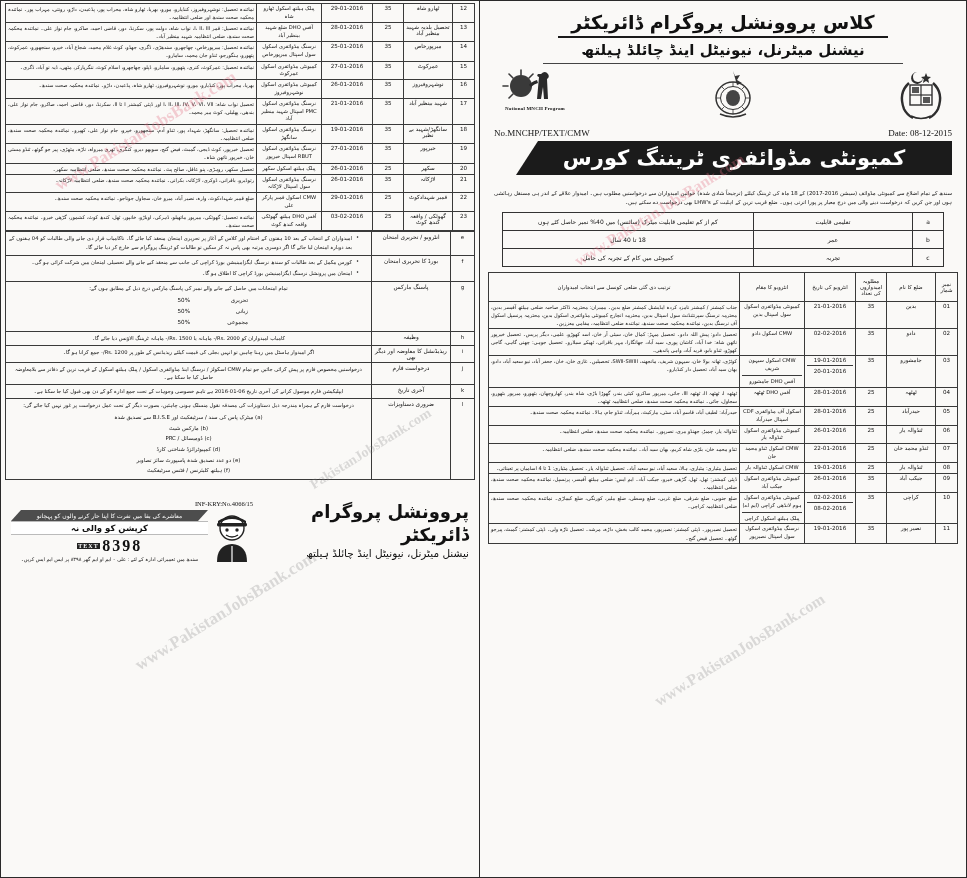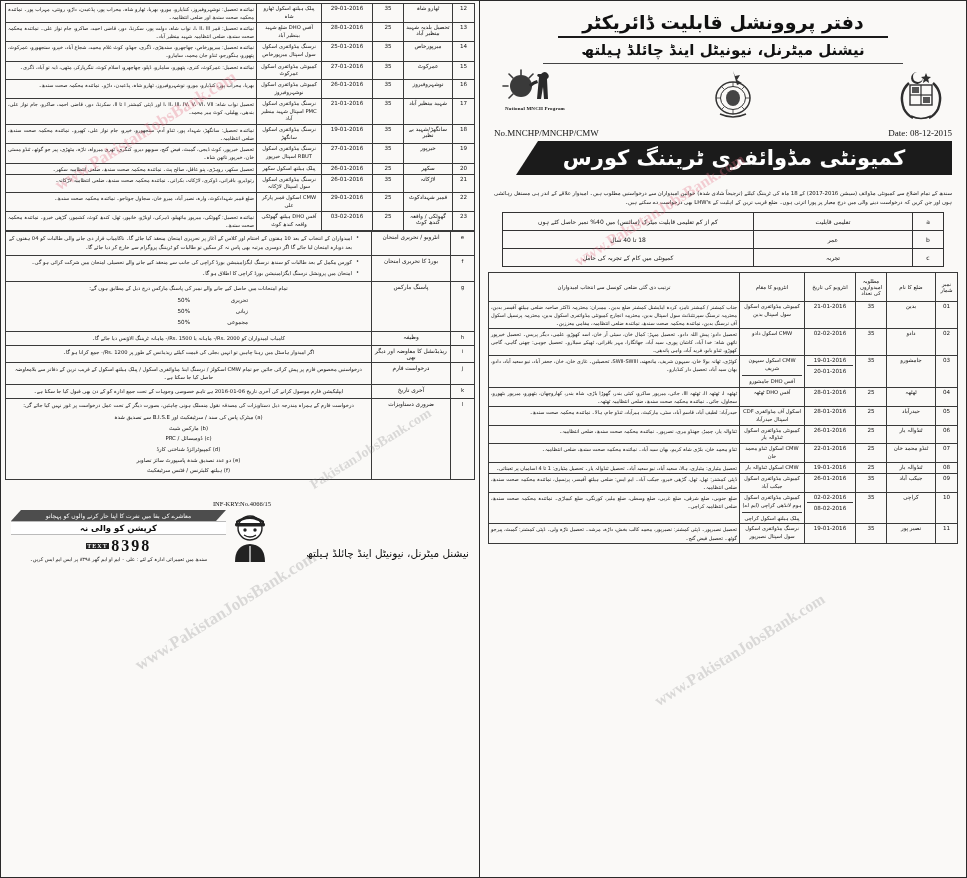--- a/index.html
+++ b/index.html
@@ -149,21 +149,21 @@
   .wm-grey{color:rgba(120,120,120,.25);}
 </style>
 </head>
 <body>
 
 <div class="page">
 
   <div class="colR">
 
     <div class="letterhead urdu">
-      <div class="lh-line1">دفتر پروونشل قابلیت ڈائریکٹر</div>
+      <div class="lh-line1">کلاس پروونشل پروگرام ڈائریکٹر</div>
       <div class="lh-rule"></div>
       <div class="lh-line2">نیشنل میٹرنل، نیونیٹل اینڈ چائلڈ ہیلتھ</div>
       <div class="lh-rule2"></div>
     </div>
 
     <div class="logo-row">
 
       <div class="logo-mnch">
         <div class="mark">
           <svg width="80" height="38" viewBox="0 0 80 38">
@@ -212,21 +212,21 @@
           <rect x="19" y="17" width="7" height="6" fill="#555"></rect>
           <rect x="30" y="27" width="7" height="6" fill="#555"></rect>
           <path d="M16 13 q-11 10 -5 26 q3 6 9 9" fill="none" stroke="#2e2e2e" stroke-width="2.4"></path>
           <path d="M40 13 q11 10 5 26 q-3 6 -9 9" fill="none" stroke="#2e2e2e" stroke-width="2.4"></path>
           <path d="M18 46 q10 5 20 0" fill="none" stroke="#2e2e2e" stroke-width="1.6"></path>
         </svg>
       </div>
     </div>
 
     <div class="refrow">
-      <span>No.MNCHP/MNCHP/CMW</span>
+      <span>No.MNCHP/TEXT/CMW</span>
       <span>Date: 08-12-2015</span>
     </div>
 
     <div class="banner-wrap">
       <div class="banner-shadow"></div>
       <div class="banner urdu">کمیونٹی مڈوائفری ٹریننگ کورس</div>
     </div>
 
     <div class="intro urdu">سندھ کے تمام اضلاع سے کمیونٹی مڈوائف (سیشن 2016-2017) کے 18 ماہ کی ٹریننگ کیلئے (ترجیحاً شادی شدہ) خواتین امیدواران سے درخواستیں مطلوب ہیں۔ امیدوار علاقے کے اندر ہی مستقل رہائشی ہوں اور جن کریں کہ درخواست دینے والی میں درج معیار پر پورا اترتی ہوں۔ ضلع قریب ترین کے اہلیت کے LHW's بھی درخواست دے سکتے ہیں۔</div>
 
@@ -662,20 +662,21 @@
                 <circle cx="26" cy="20" r="1.7" fill="#222"></circle>
               <path d="M15 25 q6 4 12 0" fill="none" stroke="#222" stroke-width="1.4"></path>
               <path d="M6 52 q0 -17 15 -18 q15 1 15 18z" fill="#222"></path>
               <path d="M21 36 l0 16" stroke="#fff" stroke-width="1.2"></path>
             </svg>
           </div>
         </div>
       </div>
 
       <div class="sig urdu">
+        <div class="s1">پروونشل پروگرام ڈائریکٹر</div>
         <div class="s2">نیشنل میٹرنل، نیونیٹل اینڈ چائلڈ ہیلتھ</div>
       </div>
     </div>
   </div>
 
   <div class="wm wm-pink" style="left:40px;top:120px;font-size:17px;transform:rotate(-32deg);">www.PakistanJobsBank.com</div>
   <div class="wm wm-grey" style="left:120px;top:600px;font-size:17px;transform:rotate(-32deg);">www.PakistanJobsBank.com</div>
   <div class="wm wm-pink" style="left:560px;top:200px;font-size:16px;transform:rotate(-32deg);">www.PakistanJobsBank.com</div>
   <div class="wm wm-grey" style="left:640px;top:640px;font-size:16px;transform:rotate(-32deg);">www.PakistanJobsBank.com</div>
   <div class="wm wm-grey" style="left:300px;top:440px;font-size:14px;transform:rotate(-32deg);">PakistanJobsBank.com</div>

